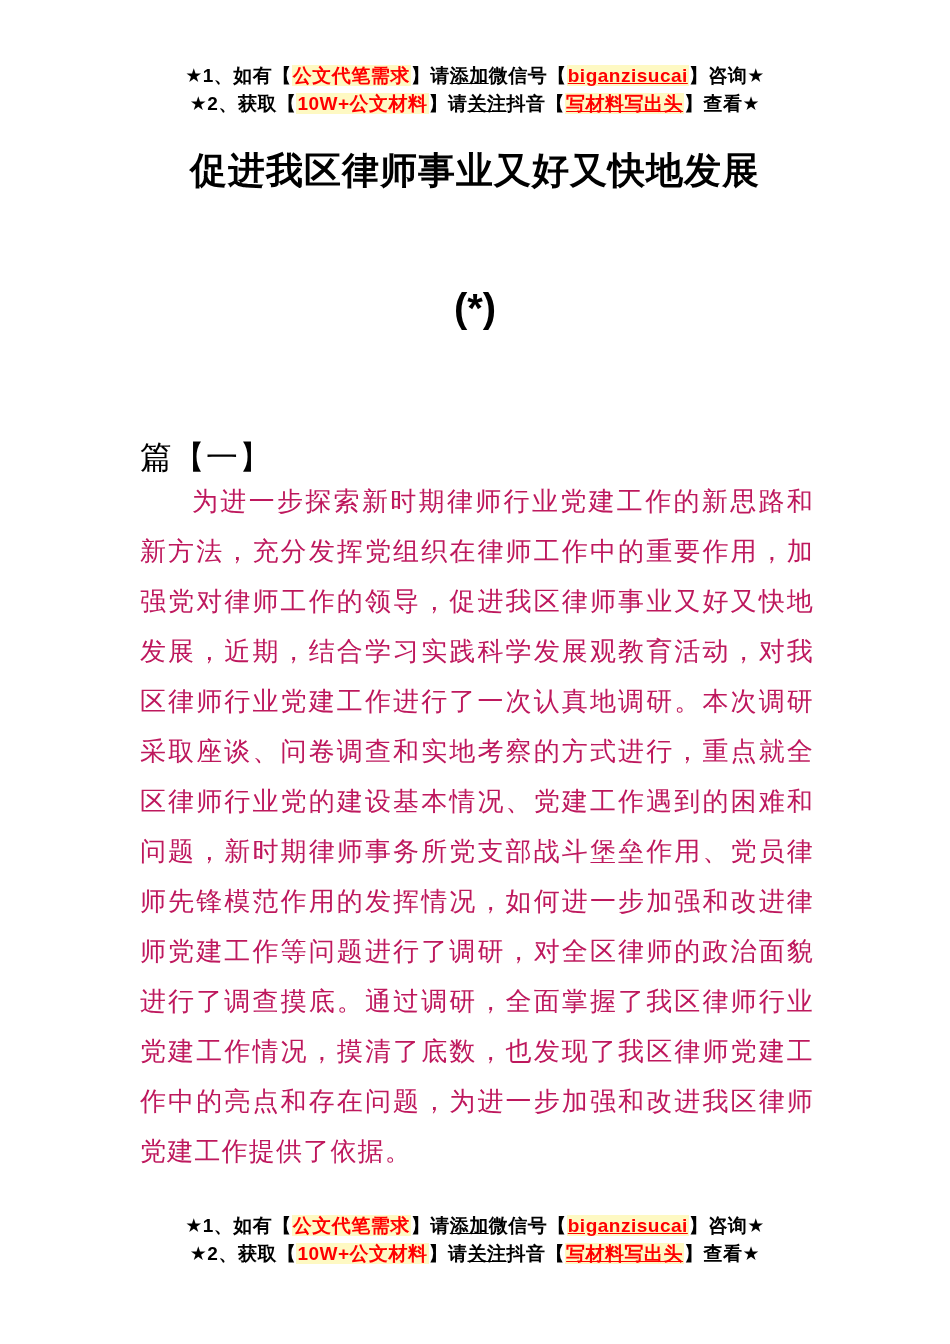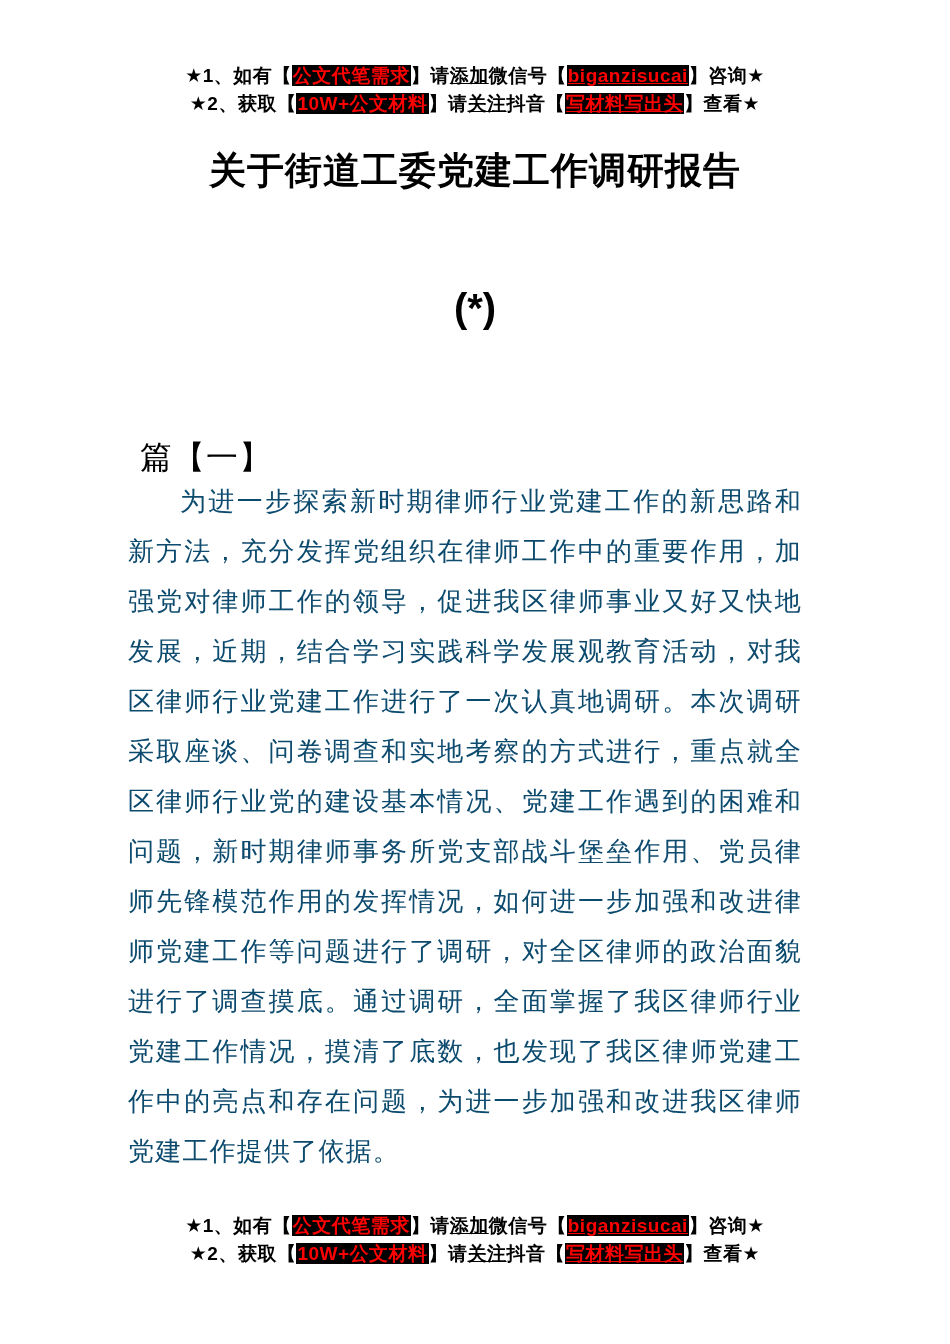--- a/index.html
+++ b/index.html
@@ -23,21 +23,21 @@
       font-weight: 700;
       font-size: 19px;
       line-height: 28px;
       letter-spacing: 0.5px;
       white-space: nowrap;
     }
     .promo-header { top: 62px; }
     .promo-footer { top: 1212px; }
     .hl {
       color: #ff0000;
-      background: #000000;
+      background: #fef9c3;
       padding: 0 1px;
     }
     .u { text-decoration: underline; text-align: center; }
 
     .doc-title {
       position: absolute;
       top: 146px;
       left: 0;
       width: 950px;
       text-align: center;
@@ -61,45 +61,45 @@
       top: 436px;
       left: 140px;
       font-size: 32px;
       font-weight: 400;
       letter-spacing: 1px;
     }
 
     .body-text {
       position: absolute;
       top: 476px;
-      left: 128px;
+      left: 140px;
       width: 674px;
       font-size: 26px;
       line-height: 50px;
       font-weight: 400;
       text-align: justify;
       text-justify: inter-ideograph;
       text-indent: 2em;
       letter-spacing: 1.2px;
-      color: #0c4a6e;
+      color: #be185d;
     }
   </style>
 </head>
 <body>
 
 <div class="promo promo-header">
   <div>
     <span>★1、如有【</span><span class="hl">公文代笔需求</span><span>】请</span><span class="u">添加</span><span>微信号【</span><span class="hl u">biganzisucai</span><span>】咨询★</span>
   </div>
   <div>
     <span>★2、获取【</span><span class="hl">10W+公文材料</span><span>】请</span><span class="u">关注</span><span>抖音【</span><span class="hl u">写材料写出头</span><span>】查看★</span>
   </div>
 </div>
 
-<h1 class="doc-title">关于街道工委党建工作调研报告</h1>
+<h1 class="doc-title">促进我区律师事业又好又快地发展</h1>
 
 <div class="subtitle">(*)</div>
 
 <div class="section-heading">篇【一】</div>
 
 <p class="body-text">为进一步探索新时期律师行业党建工作的新思路和新方法，充分发挥党组织在律师工作中的重要作用，加强党对律师工作的领导，促进我区律师事业又好又快地发展，近期，结合学习实践科学发展观教育活动，对我区律师行业党建工作进行了一次认真地调研。本次调研采取座谈、问卷调查和实地考察的方式进行，重点就全区律师行业党的建设基本情况、党建工作遇到的困难和问题，新时期律师事务所党支部战斗堡垒作用、党员律师先锋模范作用的发挥情况，如何进一步加强和改进律师党建工作等问题进行了调研，对全区律师的政治面貌进行了调查摸底。通过调研，全面掌握了我区律师行业党建工作情况，摸清了底数，也发现了我区律师党建工作中的亮点和存在问题，为进一步加强和改进我区律师党建工作提供了依据。</p>
 
 <div class="promo promo-footer">
   <div>
     <span>★1、如有【</span><span class="hl">公文代笔需求</span><span>】请</span><span class="u">添加</span><span>微信号【</span><span class="hl u">biganzisucai</span><span>】咨询★</span>

